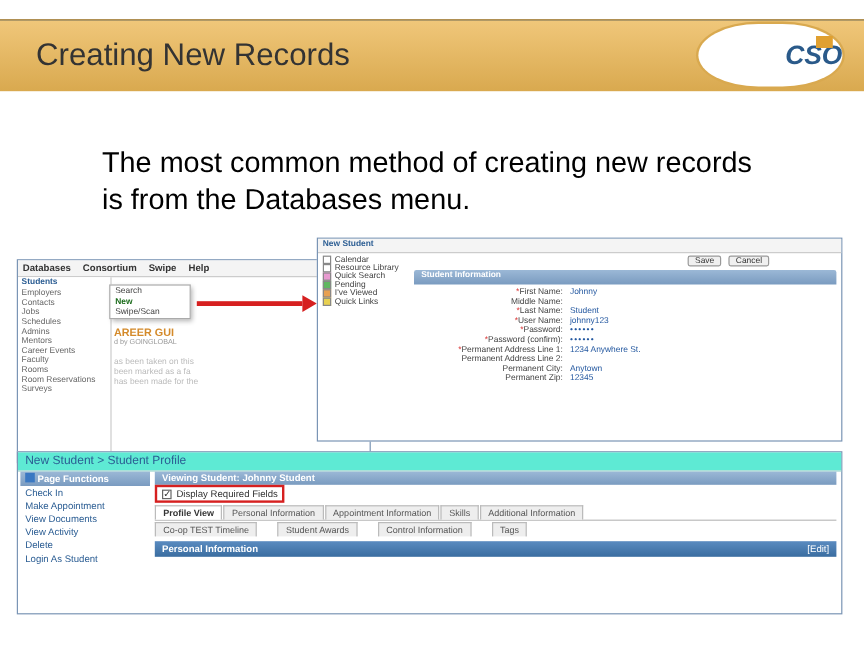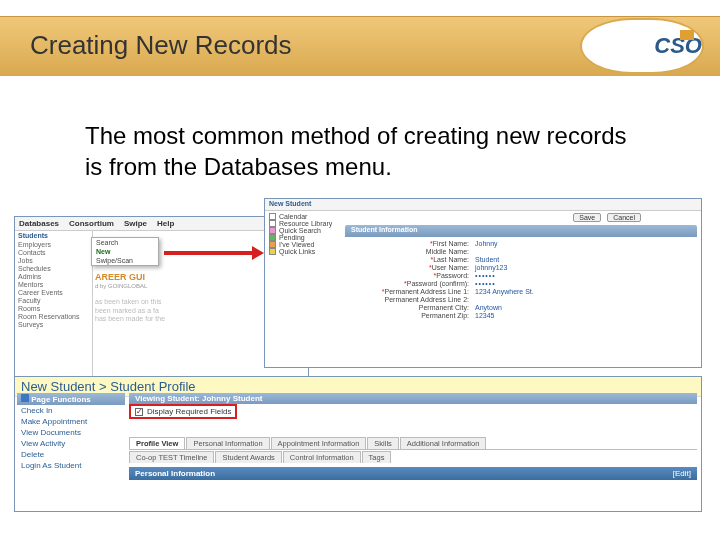--- a/index.html
+++ b/index.html
@@ -36,34 +36,34 @@
   .chk{width:7px;height:7px;border:1px solid #888;display:inline-block;flex:none}
   .chk.green{background:#5fb75f}.chk.pink{background:#e89ad0}.chk.orange{background:#e8a050}.chk.yel{background:#e8d050}
   .sect-hdr{position:absolute;top:26px;left:80px;right:4px;height:12px;background:linear-gradient(#9bb8d6,#7a9bc0);color:#fff;font-weight:bold;padding:1px 6px;border-radius:2px 2px 0 0}
   .form{position:absolute;top:40px;left:80px;right:4px;bottom:4px}
   .frow{display:flex;align-items:center;margin:1px 0;font-size:7px}
   .flab{width:130px;text-align:right;padding-right:6px;color:#444}
   .flab .req{color:#d62020}
   .fval{color:#2458a0}.fval.pw{letter-spacing:1px}
   
   .s3{top:376px;left:14px;width:688px;height:136px}
-  .bc{padding:2px 6px;color:#2b5d93;font-size:13px;background:#fef9c3;border-bottom:1px solid #ddd}
+  .bc{padding:2px 6px;color:#2b5d93;font-size:10px;background:#5eead4;border-bottom:1px solid #ddd}
   .s3-left{position:absolute;top:16px;left:2px;width:108px}
   .s3-left .hd{background:linear-gradient(#9bb8d6,#7a9bc0);color:#fff;font-weight:bold;padding:1px 4px;font-size:8px}
   .s3-left .pf-icon{display:inline-block;width:8px;height:8px;background:#3a78c2}
   .s3-left .lnk{color:#2b5d93;padding:1px 4px;font-size:8px}
   .s3-main{position:absolute;top:16px;left:114px;right:4px}
   .vs{background:linear-gradient(#9bb8d6,#7a9bc0);color:#fff;font-weight:bold;padding:1px 6px;font-size:8px}
   .redbox{border:2px solid #d62020;padding:1px 4px;margin:0 0;display:inline-flex;align-items:center;gap:4px;font-size:8px;color:#333}
   .redbox .cb{width:8px;height:8px;border:1px solid #666;display:inline-block;position:relative}
   .redbox .cb::after{content:"✓";position:absolute;top:-2px;left:0;font-size:8px;color:#333}
-  .tabs{display:flex;gap:1px;margin-top:18px}
+  .tabs{display:flex;gap:1px;margin-top:2px}
   .tab{border:1px solid #bbb;background:#eee;padding:1px 6px;font-size:7.5px;color:#555;border-bottom:none}
   .tab.active{background:#fff;font-weight:bold;color:#333}
-  .subtabs{display:flex;gap:1px;border-top:1px solid #bbb;padding-top:1px}
+  .subtabs{display:flex;gap:17px;border-top:1px solid #bbb;padding-top:1px}
   .bluebar{margin-top:4px;background:linear-gradient(#5a8bc0,#3a6da0);color:#fff;font-weight:bold;padding:2px 6px;font-size:8px;display:flex;justify-content:space-between}
   .bluebar .edit{color:#fff;font-weight:normal}
 </style>
 </head>
 <body>
 
 <div class="header-blue"></div>
 <div class="header-band"></div>
 <div class="page-title">Creating New Records</div>
 <div class="logo">

